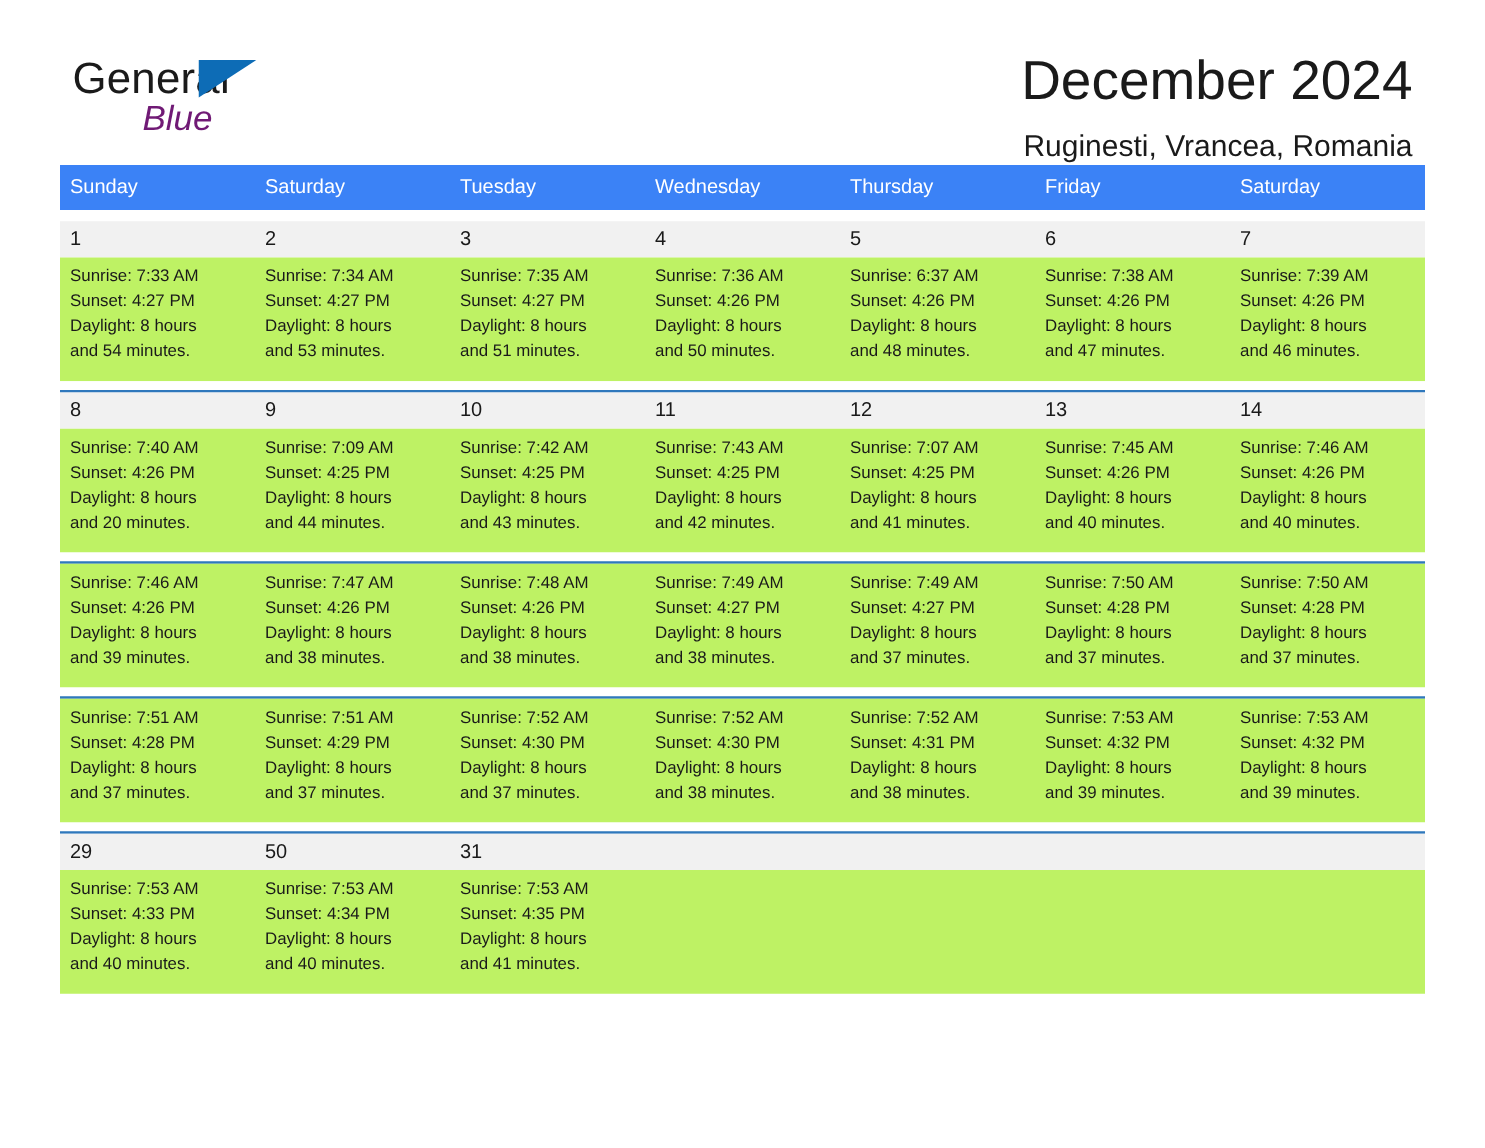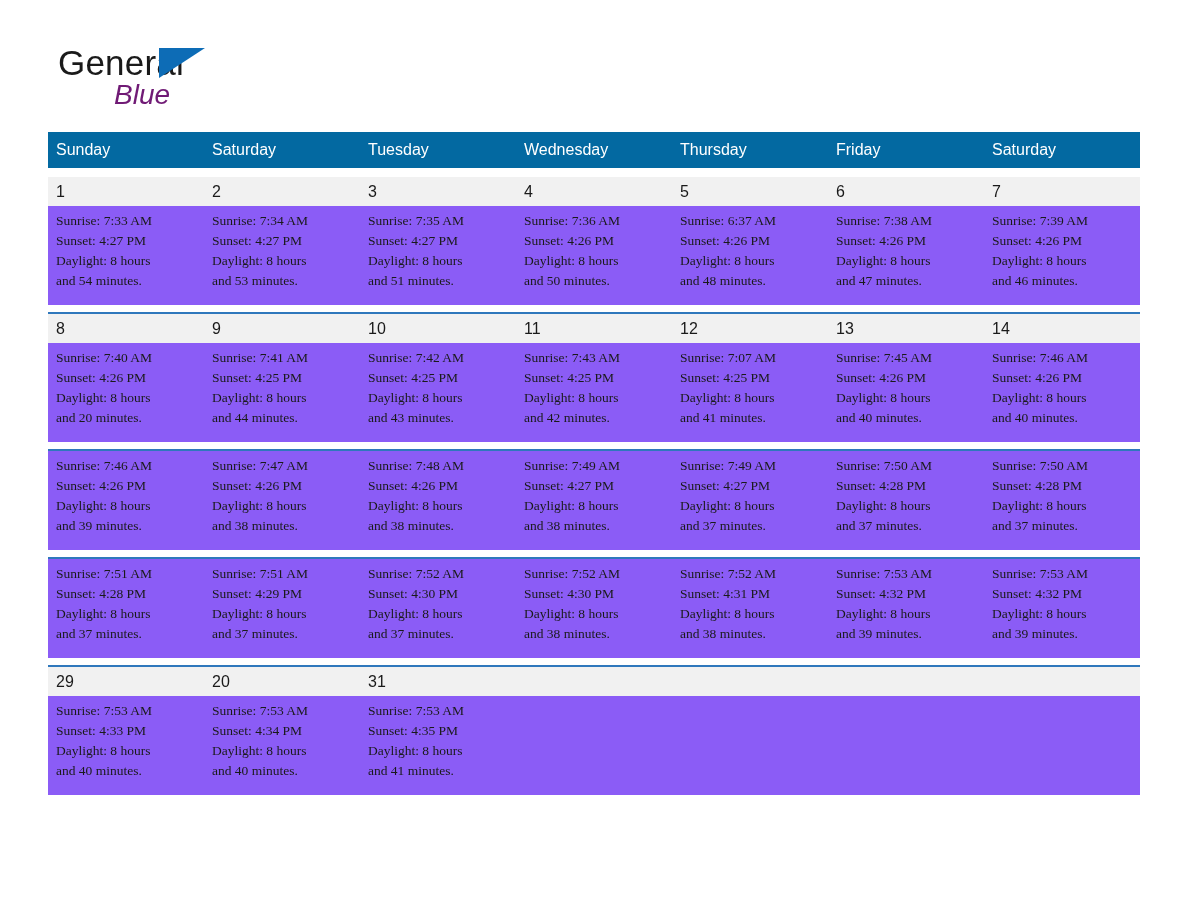--- a/index.html
+++ b/index.html
@@ -90,21 +90,21 @@
   }
 
   
   .calendar {
     margin-top: 22px;
     width: 1092px;
     border-collapse: collapse;
     table-layout: fixed;
   }
   .calendar th {
-    background: #0369a1;
+    background: #3b82f6;
     color: #ffffff;
     font-size: 16px;
     font-weight: 400;
     text-align: left;
     padding: 8px 0 9px 8px;
     height: 16px;
     line-height: 19px;
   }
   .calendar col { width: 156px; }
 
@@ -124,44 +124,47 @@
     background: #f1f1f1;
     font-size: 16px;
     color: #1a1a1a;
     padding: 5px 0 4px 8px;
     line-height: 20px;
     vertical-align: top;
   }
   .daynum-row td.empty { background: #f1f1f1; }
 
   .info-row td {
-    background: #8b5cf6;
+    background: #bef264;
     font-size: 13.5px;
     color: #1a1a1a;
     padding: 5px 6px 14px 8px;
     line-height: 20px;
     vertical-align: top;
-    font-family: Liberation Serif, serif;
   }
   .info-row td .line { white-space: nowrap; }
   .info-row td.empty .line { visibility: hidden; }
 </style>
 </head>
 <body>
 
 <div class="page">
 
   <div class="header">
 
     <div class="brand">
       <span class="brand-general">General</span>
       <span class="brand-tri"></span>
       <span class="brand-blue">Blue</span>
     </div>
 
+    <div class="title-block">
+      <div class="month-title">December 2024</div>
+      <div class="location">Ruginesti, Vrancea, Romania</div>
+    </div>
 
   </div>
 
   <table class="calendar">
     <colgroup>
       <col>
         <col>
         <col>
         <col>
         <col>
@@ -253,21 +256,21 @@
           <td>14</td>
         </tr>
         <tr class="info-row">
           <td>
             <div class="line">Sunrise: 7:40 AM</div>
             <div class="line">Sunset: 4:26 PM</div>
             <div class="line">Daylight: 8 hours</div>
             <div class="line">and 20 minutes.</div>
           </td>
           <td>
-            <div class="line">Sunrise: 7:41 AM</div>
+            <div class="line">Sunrise: 7:09 AM</div>
             <div class="line">Sunset: 4:25 PM</div>
             <div class="line">Daylight: 8 hours</div>
             <div class="line">and 44 minutes.</div>
           </td>
           <td>
             <div class="line">Sunrise: 7:42 AM</div>
             <div class="line">Sunset: 4:25 PM</div>
             <div class="line">Daylight: 8 hours</div>
             <div class="line">and 43 minutes.</div>
           </td>
@@ -394,21 +397,21 @@
             <div class="line">and 39 minutes.</div>
           </td>
         </tr>
         <tr class="week-sep">
           <td colspan="7">
             <div class="rule"></div>
           </td>
         </tr>
         <tr class="daynum-row">
           <td>29</td>
-          <td>20</td>
+          <td>50</td>
           <td>31</td>
           <td class="empty"></td>
           <td class="empty"></td>
           <td class="empty"></td>
           <td class="empty"></td>
         </tr>
         <tr class="info-row">
           <td>
             <div class="line">Sunrise: 7:53 AM</div>
             <div class="line">Sunset: 4:33 PM</div>

